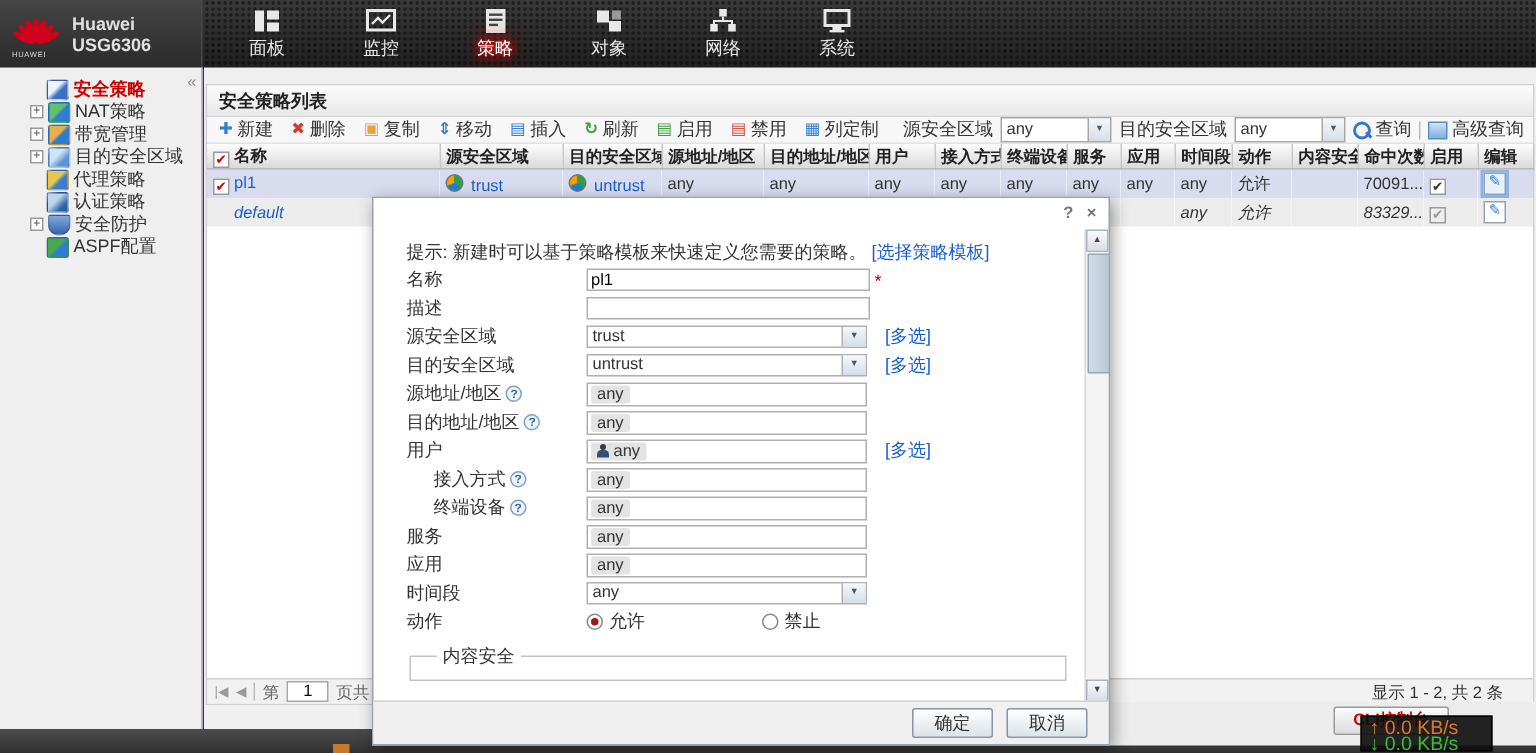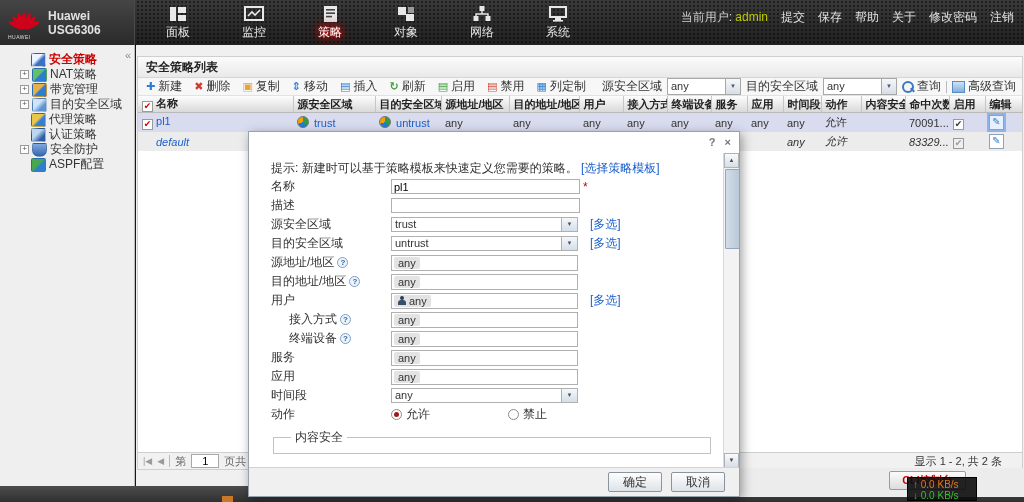--- a/index.html
+++ b/index.html
@@ -1,16 +1,16 @@
 <!DOCTYPE html>
 <html><head>
 <meta charset="utf-8">
 <style>
   html,body{margin:0;padding:0;}
-  .screen{position:relative;width:1024px;height:502px;overflow:hidden;background:#0f172a;
+  .screen{position:relative;width:1024px;height:502px;overflow:hidden;background:#4c1d95;
           font-family:"Liberation Sans","DejaVu Sans",sans-serif;font-size:12px;color:#333;}
   
   .topbar{position:absolute;left:0;top:0;width:1024px;height:45px;
           background:linear-gradient(#383838,#1f1f1f);
           background-image:radial-gradient(rgba(0,0,0,.45) 1px,transparent 1.2px),linear-gradient(#3a3a3a,#202020);
           background-size:4px 4px,100% 100%;border-bottom:1px solid #000;}
   .brand{position:absolute;left:0;top:0;width:134px;height:45px;display:flex;align-items:center;gap:6px;
          background:linear-gradient(#454545,#2a2a2a);border-right:1px solid #4a4a4a;}
   .logo{margin-left:6px;}
   .logo-caption{position:absolute;left:8px;top:34px;font-size:5px;color:#ddd;letter-spacing:.5px;}
@@ -88,22 +88,22 @@
   .pg-input{width:26px;height:12px;border:1px solid #a8a8a8;font-size:11px;text-align:center;padding:0;}
   .recinfo{margin-left:auto;padding-right:20px;color:#333;}
   
   .bottombar{position:absolute;left:0;top:486px;width:1024px;height:16px;background:linear-gradient(#4c4c4c,#303030);}
   .orange-chip{position:absolute;left:222px;top:496px;width:11px;height:6px;background:#c87828;}
   .rightstrip{position:absolute;left:740px;top:468px;width:284px;height:29px;background:#ececec;}
   .clibtn{position:absolute;left:889px;top:471px;width:77px;height:19px;box-sizing:border-box;
           border:1px solid #9a9a9a;border-radius:2px;background:linear-gradient(#fbfbfb,#dcdcdc);
           color:#cc0000;font-weight:bold;font-size:11px;text-align:center;line-height:17px;cursor:pointer;z-index:40;
           overflow:hidden;white-space:nowrap;}
-  .speedtip{position:absolute;left:907px;top:477px;width:70px;height:24px;background:rgba(12,12,12,.9);
-            border:1px solid #000;z-index:50;font-size:10px;line-height:11px;padding:1px 5px;box-sizing:border-box;white-space:nowrap;}
+  .speedtip{position:absolute;left:907px;top:477px;width:88px;height:24px;background:rgba(12,12,12,.9);
+            border:1px solid #000;z-index:50;font-size:13px;line-height:11px;padding:1px 5px;box-sizing:border-box;white-space:nowrap;}
   .spd-up{color:#e07820;} .spd-down{color:#35c02f;}
   
   .dialog{position:absolute;left:248px;top:131px;width:492px;height:366px;background:#fff;
           border:1px solid #96a2b0;box-shadow:2px 3px 10px rgba(0,0,0,.38);z-index:30;box-sizing:border-box;}
   .dlg-title{height:20px;line-height:20px;padding-left:10px;font-weight:bold;color:#333;
              background:linear-gradient(#fcfcfc,#e4e4e4);border-bottom:1px solid #c9c9c9;}
   .dlg-tools{position:absolute;right:8px;top:0;display:flex;gap:9px;}
   .dlg-tool{color:#777;font-weight:bold;font-size:11px;cursor:pointer;line-height:20px;}
   .dlg-body{position:absolute;left:0;top:21px;width:474px;height:315px;overflow:hidden;}
   .dlg-content{padding:6px 0 0 22px;}
@@ -216,32 +216,20 @@
       <div class="nav-item">
         <svg width="22" height="18" viewBox="0 0 22 18">
           <rect x="3" y="2" width="16" height="10" fill="none" stroke="#e8e8e8" stroke-width="2"></rect>
           <rect x="8" y="13" width="6" height="2" fill="#e8e8e8"></rect>
             <rect x="6" y="15" width="10" height="1.6" fill="#e8e8e8"></rect>
         </svg>
         <div class="nav-label">系统</div>
       </div>
     </nav>
 
-    <div class="userbar">
-      <span>
-        <span class="uprefix">当前用户:</span>
-        <span class="uname">admin</span>
-      </span>
-      <a>提交</a>
-      <a>保存</a>
-      <a>帮助</a>
-      <a>关于</a>
-      <a>修改密码</a>
-      <a>注销</a>
-    </div>
   </div>
 
   <div class="sidebar">
     <span class="collapse">«</span>
     <div class="side-list">
       <div class="side-item active">
         <span class="sicon si1 noexp"></span>
         <span class="side-label">安全策略</span>
       </div>
       <div class="side-item">

